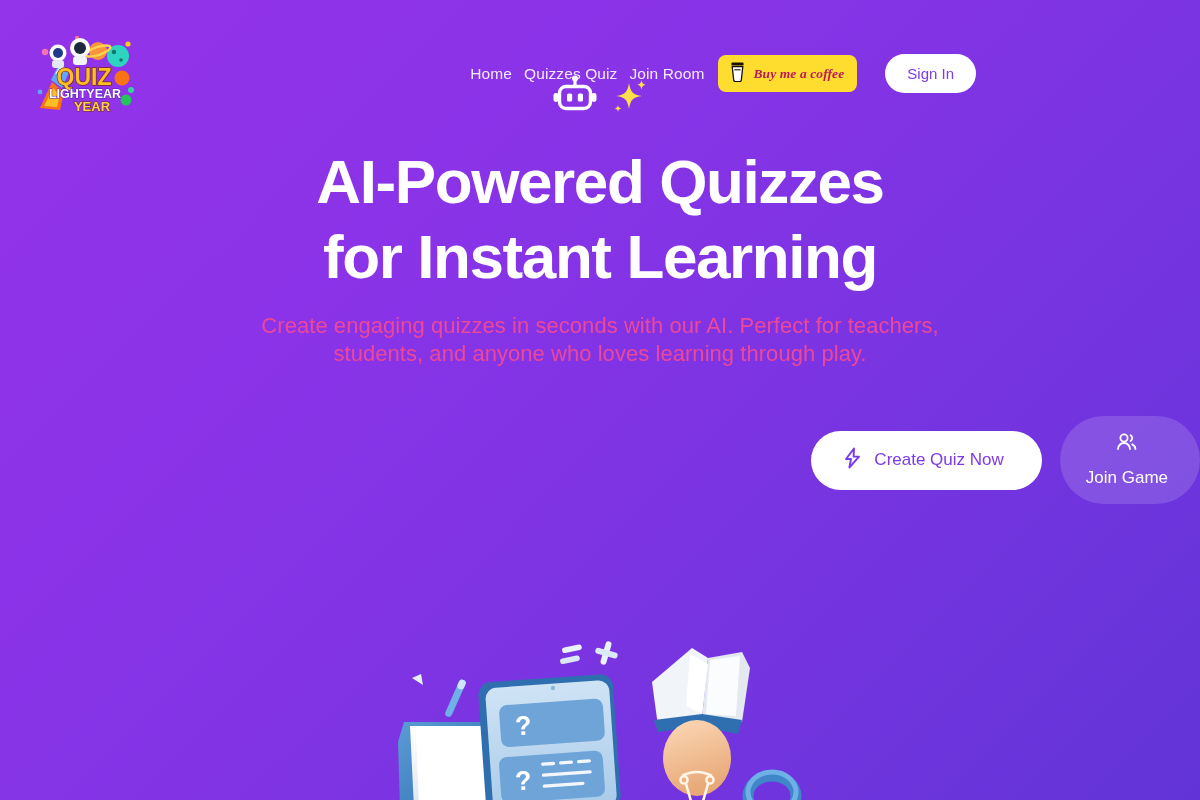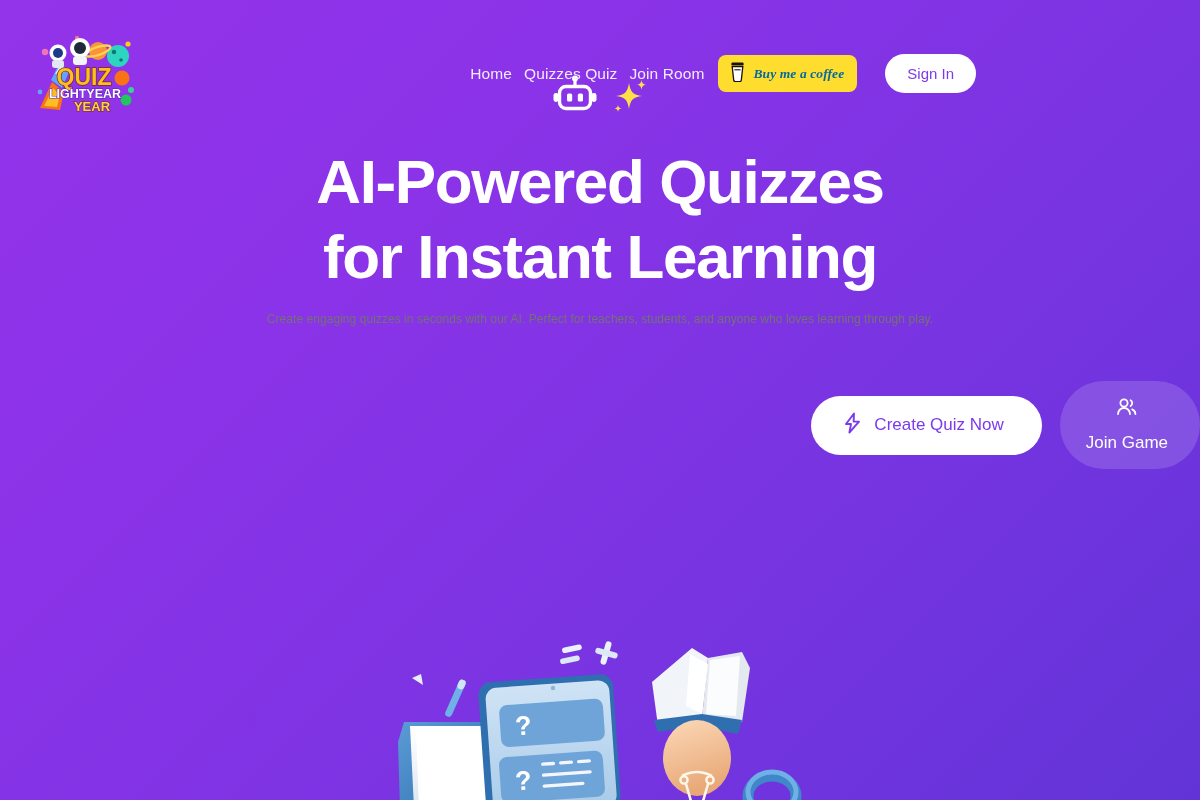--- a/index.html
+++ b/index.html
@@ -66,21 +66,21 @@
     padding: 8px 13px 8px 11px;
     margin-left: 2px;
     cursor: pointer;
     height: 37px;
   }
   .coffee-label {
     font-family: "Liberation Serif", serif;
     font-style: italic;
     font-weight: bold;
     font-size: 13.5px;
-    color: #0369a1;
+    color: #be185d;
     white-space: nowrap;
     letter-spacing: 0.1px;
   }
 
   .signin-btn {
     background: #ffffff;
     color: #7c3aed;
     border: none;
     border-radius: 999px;
     font-size: 15px;
@@ -111,25 +111,25 @@
 
   .hero-title {
     color: #ffffff;
     font-size: 62px;
     line-height: 75px;
     font-weight: bold;
     letter-spacing: -1.4px;
   }
 
   .hero-sub {
-    color: #737373;
-    font-size: 12px;
+    color: #ec4899;
+    font-size: 22px;
     line-height: 28px;
     width: 740px;
-    margin: 11px auto 0;
+    margin: 18px auto 0;
     letter-spacing: 0.05px;
   }
 
   .cta-row {
     display: flex;
     justify-content: flex-end;
     align-items: center;
     gap: 18px;
     margin-top: 48px;
   }

